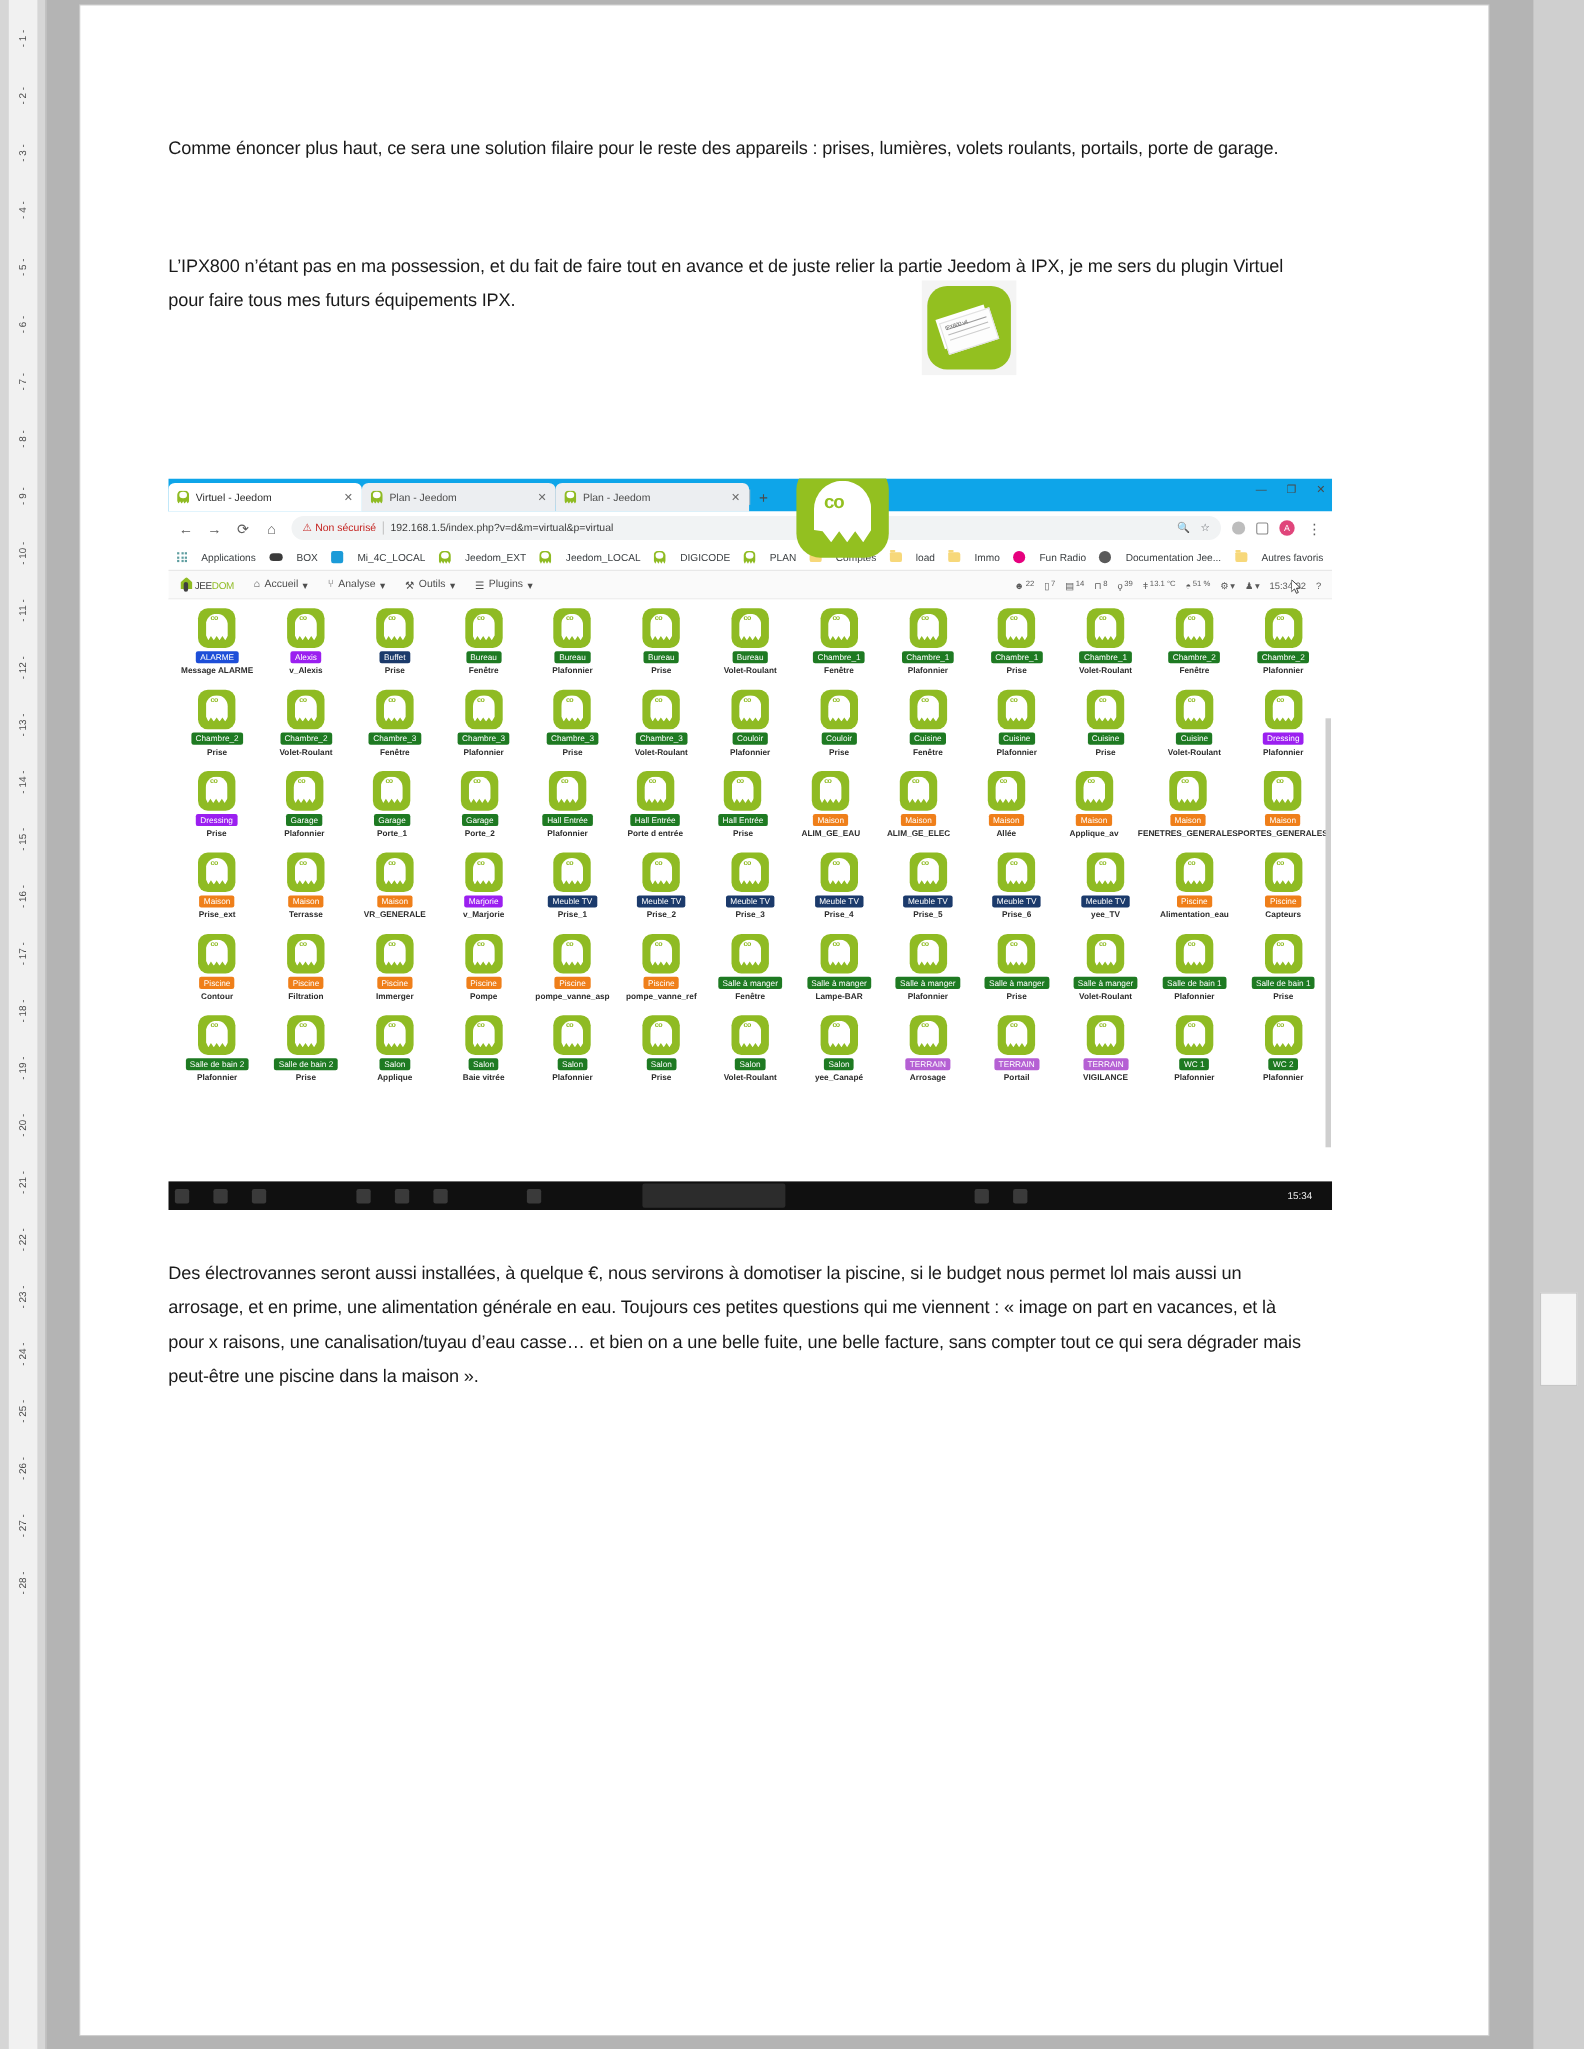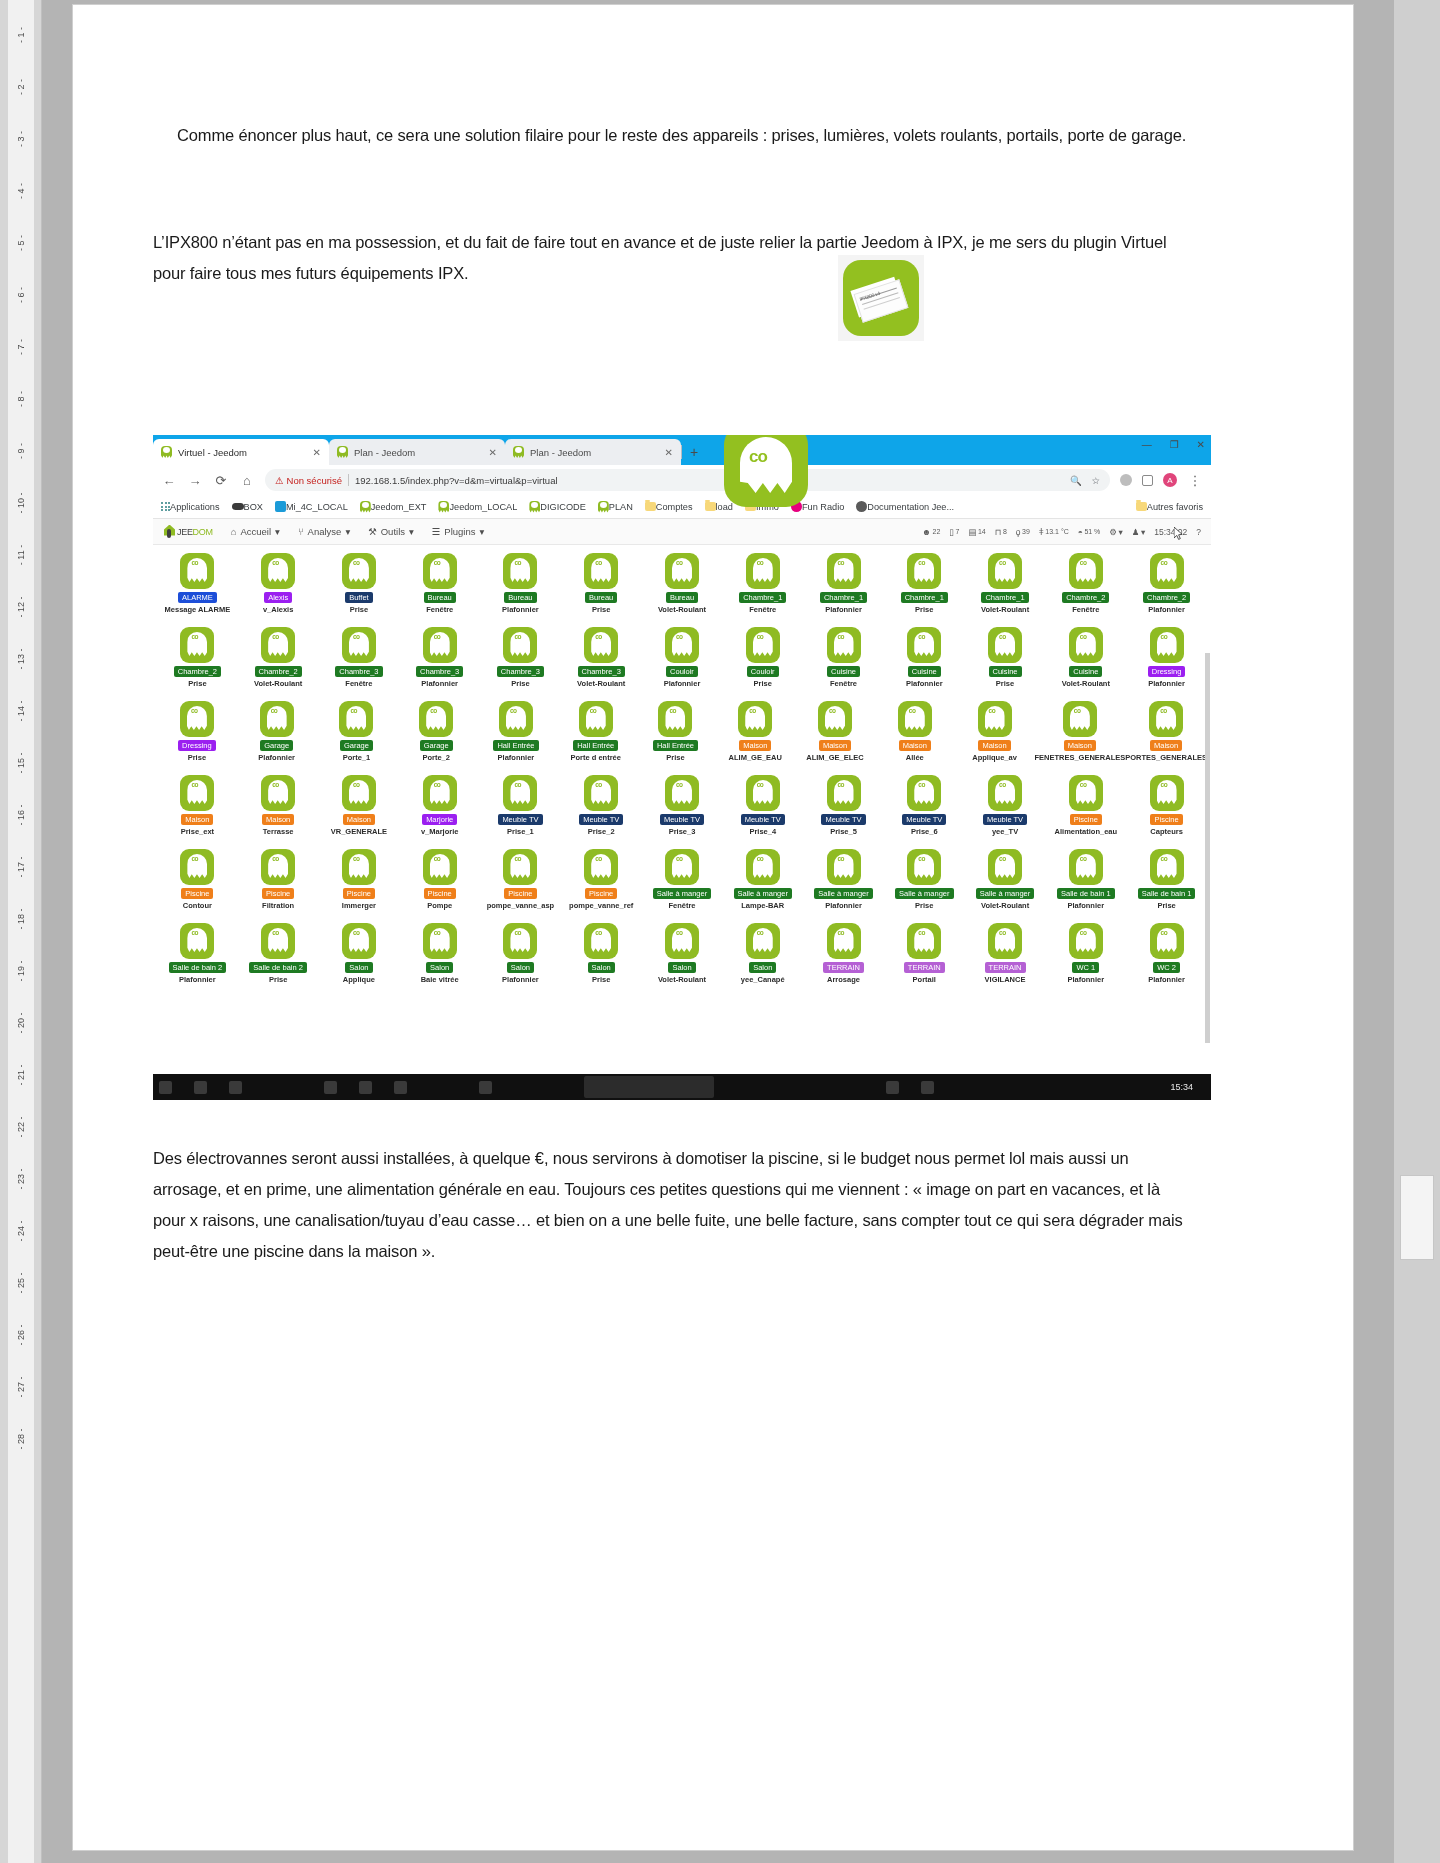--- a/index.html
+++ b/index.html
@@ -52,21 +52,21 @@
 
   
   .doctext {
     position:absolute;
     font-family:"Liberation Sans", sans-serif;
     font-size:16.5px;
     line-height:31px;
     color:#1a1a1a;
     letter-spacing:-0.15px;
   }
-  #p1 { left:80px; top:115px; width:1010px;margin-left:24px; }
+  #p1 { left:80px; top:115px; width:1010px; }
   #p2 { left:80px; top:222px; width:1030px; }
   #p3 { left:80px; top:352px; width:1010px; }
   #p4 { left:80px; top:1138px; width:1030px; }
   #p5 { left:80px; top:1273px; width:1030px; }
 
   
   #ipxlogo {
     position:absolute; left:765px; top:250px; width:86px; height:86px;
     background:#f4f4f4;
     display:flex; align-items:center; justify-content:center;
@@ -159,21 +159,21 @@
   .extsq { width:11px; height:11px; border:1px solid #8a8a8a; border-radius:2px; }
 
   
   .bmrow {
     position:absolute; left:0; top:60px; width:100%; height:24px;
     background:#ffffff;
     display:flex; align-items:center; padding:0 8px;
     gap:12px; font-size:9.2px; color:#3c4043;
     border-bottom:1px solid #e4e4e4;
   }
-  .bm { display:flex; align-items:center; gap:0; white-space:nowrap; }
+  .bm { display:flex; align-items:center; gap:13px; white-space:nowrap; }
   .bmapps { display:grid; grid-template-columns:repeat(3,2px); grid-template-rows:repeat(3,2px); gap:1.5px; }
   .bmapps i { width:2px; height:2px; background:#5f9ea0; display:block; }
   .fold { width:11px; height:9px; background:#f7d87a; border-radius:1px 2px 2px 2px; position:relative; }
   .fold:before { content:""; position:absolute; left:0; top:-2px; width:5px; height:2px; background:#f7d87a; border-radius:1px; }
   .bmspace { margin-left:auto; }
   .dot-ic { width:11px; height:11px; border-radius:50%; }
 
   
   .jnav {
     position:absolute; left:0; top:84px; width:100%; height:26px;

